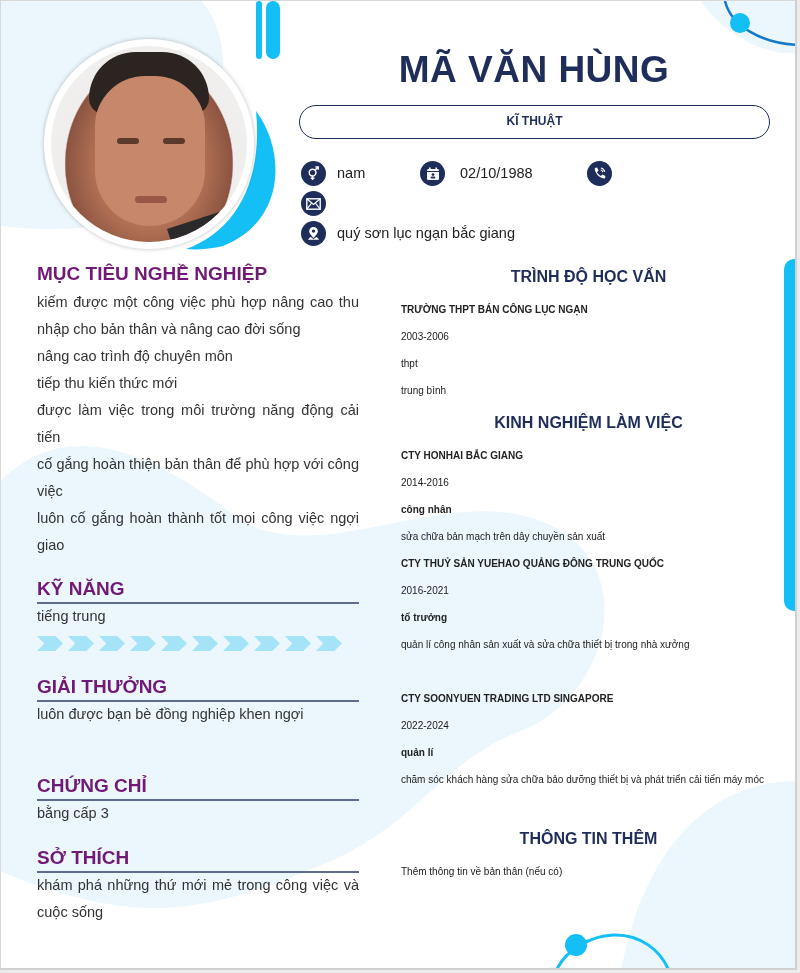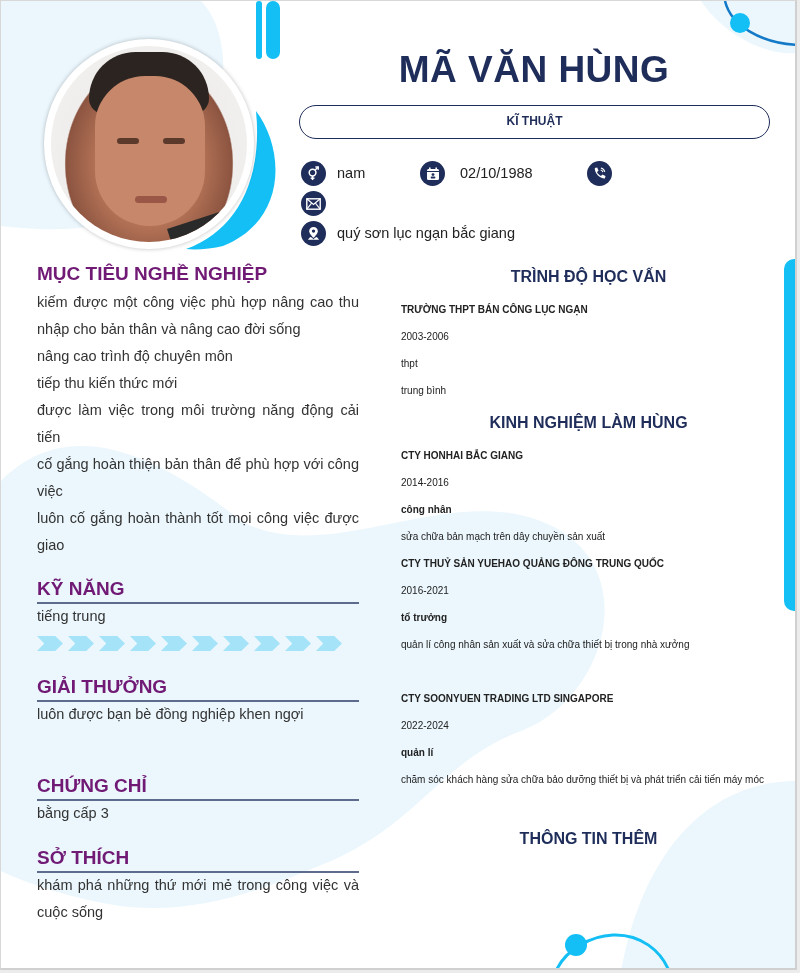--- a/index.html
+++ b/index.html
@@ -177,21 +177,21 @@
   </div>
   <div class="contact-text z" style="left:336px; top:224px;">quý sơn lục ngạn bắc giang</div>
 
   <div class="sec-title z" style="left:36px; top:262px;">MỤC TIÊU NGHỀ NGHIỆP</div>
   <div class="body-text z obj-list">
     <div>kiếm được một công việc phù hợp nâng cao thu nhập cho bản thân và nâng cao đời sống</div>
     <div>nâng cao trình độ chuyên môn</div>
     <div>tiếp thu kiến thức mới</div>
     <div>được làm việc trong môi trường năng động cải tiến</div>
     <div>cố gắng hoàn thiện bản thân để phù hợp với công việc</div>
-    <div>luôn cố gắng hoàn thành tốt mọi công việc được giao</div>
+    <div>luôn cố gắng hoàn thành tốt mọi công việc ngợi giao</div>
   </div>
 
   <div class="sec-title ruled z" style="left:36px; top:577px;">KỸ NĂNG</div>
   <div class="body-text z" style="left:36px; top:602px;">tiếng trung</div>
   <div class="z chevrons">
     <div class="chev"></div>
     <div class="chev"></div>
     <div class="chev"></div>
     <div class="chev"></div>
     <div class="chev"></div>
@@ -210,32 +210,33 @@
 
   <div class="sec-title ruled z" style="left:36px; top:846px;">SỞ THÍCH</div>
   <div class="body-text z justify" style="left:36px; top:871px; width:322px; text-align-last:left;">khám phá những thứ mới mẻ trong công việc và cuộc sống</div>
 
   <div class="r-title z" style="top:267px;">TRÌNH ĐỘ HỌC VẤN</div>
   <div class="r-line bold z" style="top:295px;">TRƯỜNG THPT BÁN CÔNG LỤC NGẠN</div>
   <div class="r-line z" style="top:322px;">2003-2006</div>
   <div class="r-line z" style="top:349px;">thpt</div>
   <div class="r-line z" style="top:376px;">trung bình</div>
 
-  <div class="r-title z" style="top:413px;">KINH NGHIỆM LÀM HÙNG</div>
+  <div class="r-title z" style="top:413px;">KINH NGHIỆM LÀM VIỆC</div>
 
   <div class="r-line bold z" style="top:441px;">CTY HONHAI BẮC GIANG</div>
   <div class="r-line z" style="top:468px;">2014-2016</div>
   <div class="r-line bold z" style="top:495px;">công nhân</div>
   <div class="r-line z" style="top:522px;">sửa chữa bản mạch trên dây chuyền sản xuất</div>
 
   <div class="r-line bold z" style="top:549px;">CTY THUỶ SẢN YUEHAO QUẢNG ĐÔNG TRUNG QUỐC</div>
   <div class="r-line z" style="top:576px;">2016-2021</div>
   <div class="r-line bold z" style="top:603px;">tổ trưởng</div>
   <div class="r-line z justify" style="top:630px; text-align-last:left;">quản lí công nhân sản xuất và sửa chữa thiết bị trong nhà xưởng</div>
 
   <div class="r-line bold z" style="top:684px;">CTY SOONYUEN TRADING LTD SINGAPORE</div>
   <div class="r-line z" style="top:711px;">2022-2024</div>
   <div class="r-line bold z" style="top:738px;">quản lí</div>
   <div class="r-line z justify" style="top:765px; text-align-last:left;">chăm sóc khách hàng sửa chữa bảo dưỡng thiết bị và phát triển cải tiến máy móc</div>
 
   <div class="r-title z" style="top:829px;">THÔNG TIN THÊM</div>
+  <div class="r-line z" style="top:857px;">Thêm thông tin về bản thân (nếu có)</div>
 
 </div>
 
 </body></html>

